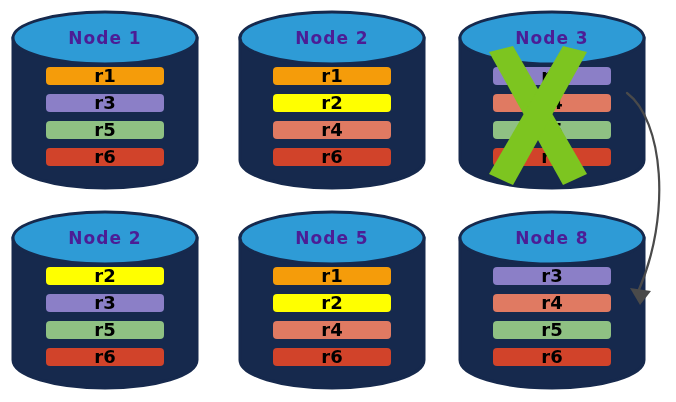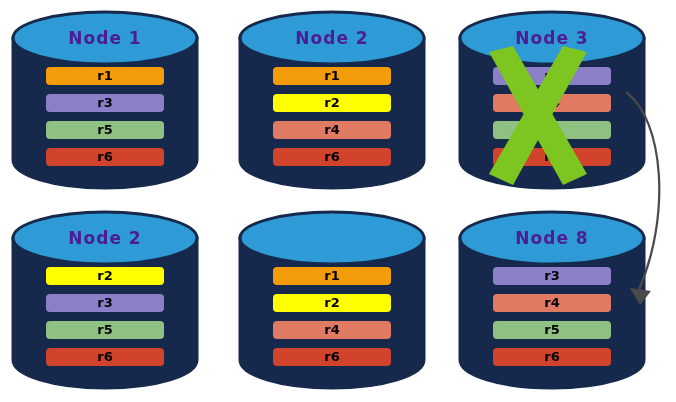--- a/index.html
+++ b/index.html
@@ -47,21 +47,21 @@
     width: 190px;
     z-index: 2;
   }
   .row {
     position: relative;
     width: 118px;
     margin: 0 auto 9px auto;
     height: 18px;
     border-radius: 4px;
     text-align: center;
-    font-size: 13px;
+    font-size: 18px;
     font-weight: bold;
     color: #000000;
     line-height: 18px;
   }
   .row:last-child { margin-bottom: 9px; }
 
   .x-mark {
     position: absolute;
     z-index: 5;
     pointer-events: none;
@@ -140,20 +140,21 @@
       <div class="row" style="background:#8FC183"><span>r5</span></div>
       <div class="row" style="background:#D1432A"><span>r6</span></div>
     </div>
   </div>
 
   <div class="node" id="node-5" style="left:237px; top:208px;">
     <svg class="node-svg" viewBox="0 0 190 182">
       <path d="M3,30 L3,152 A92,28 0 0 0 187,152 L187,30 Z" fill="#16294D" stroke="#16294D" stroke-width="3"></path>
       <ellipse cx="95" cy="30" rx="92" ry="26" fill="#2E9BD6" stroke="#16294D" stroke-width="3"></ellipse>
     </svg>
+    <div class="node-title">Node 5</div>
     <div class="rows">
       <div class="row" style="background:#F59C0A"><span>r1</span></div>
       <div class="row" style="background:#FFFF00"><span>r2</span></div>
       <div class="row" style="background:#E07A62"><span>r4</span></div>
       <div class="row" style="background:#D1432A"><span>r6</span></div>
     </div>
   </div>
 
   <div class="node" id="node-6" style="left:457px; top:208px;">
     <svg class="node-svg" viewBox="0 0 190 182">

